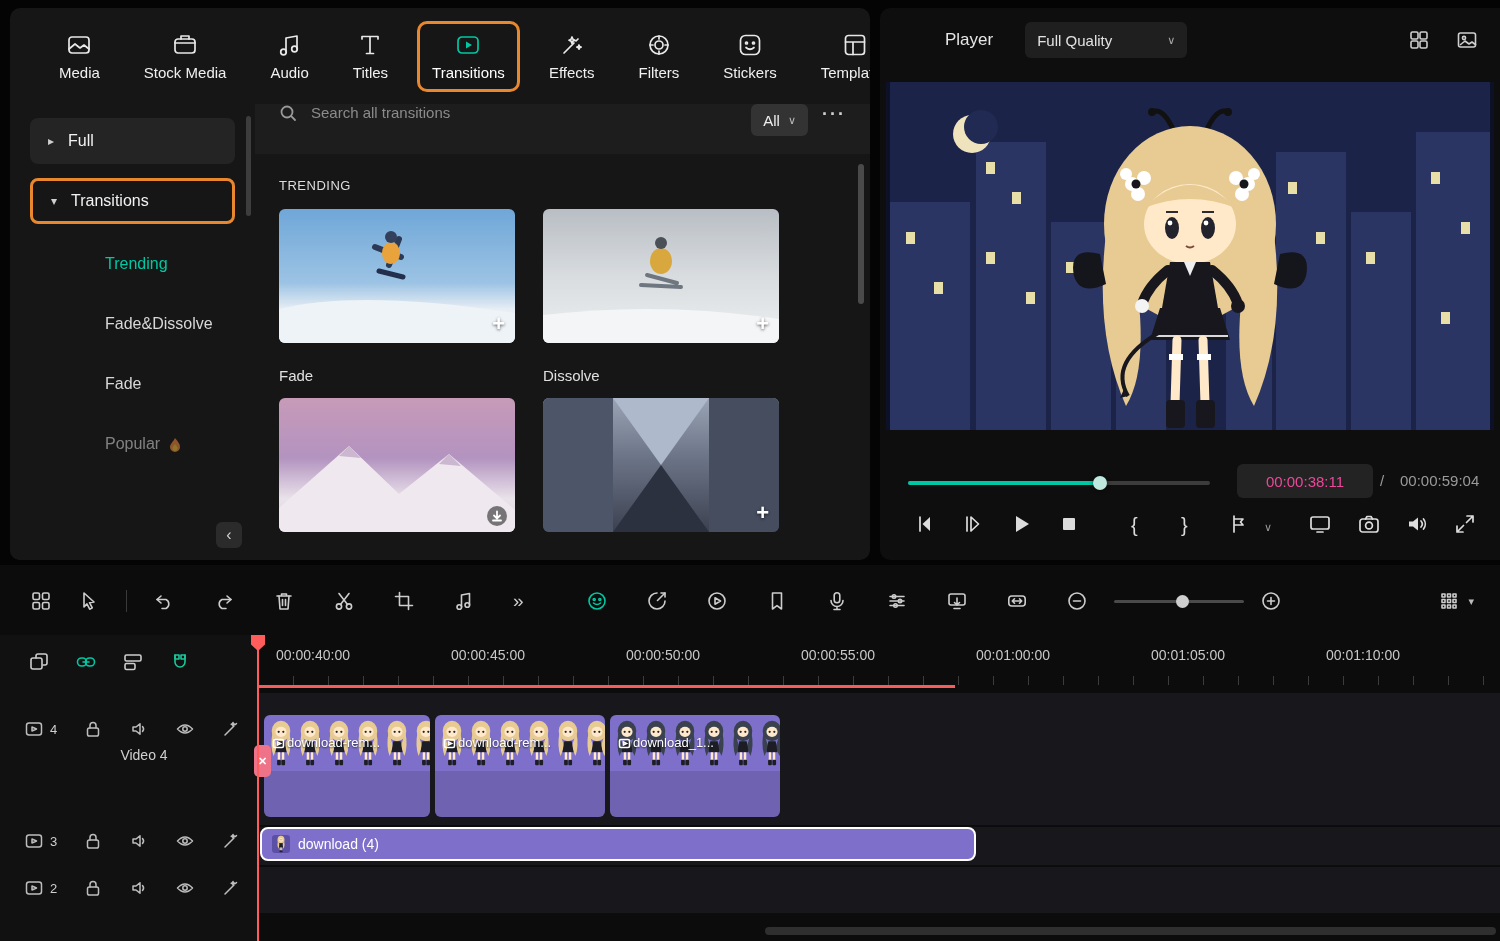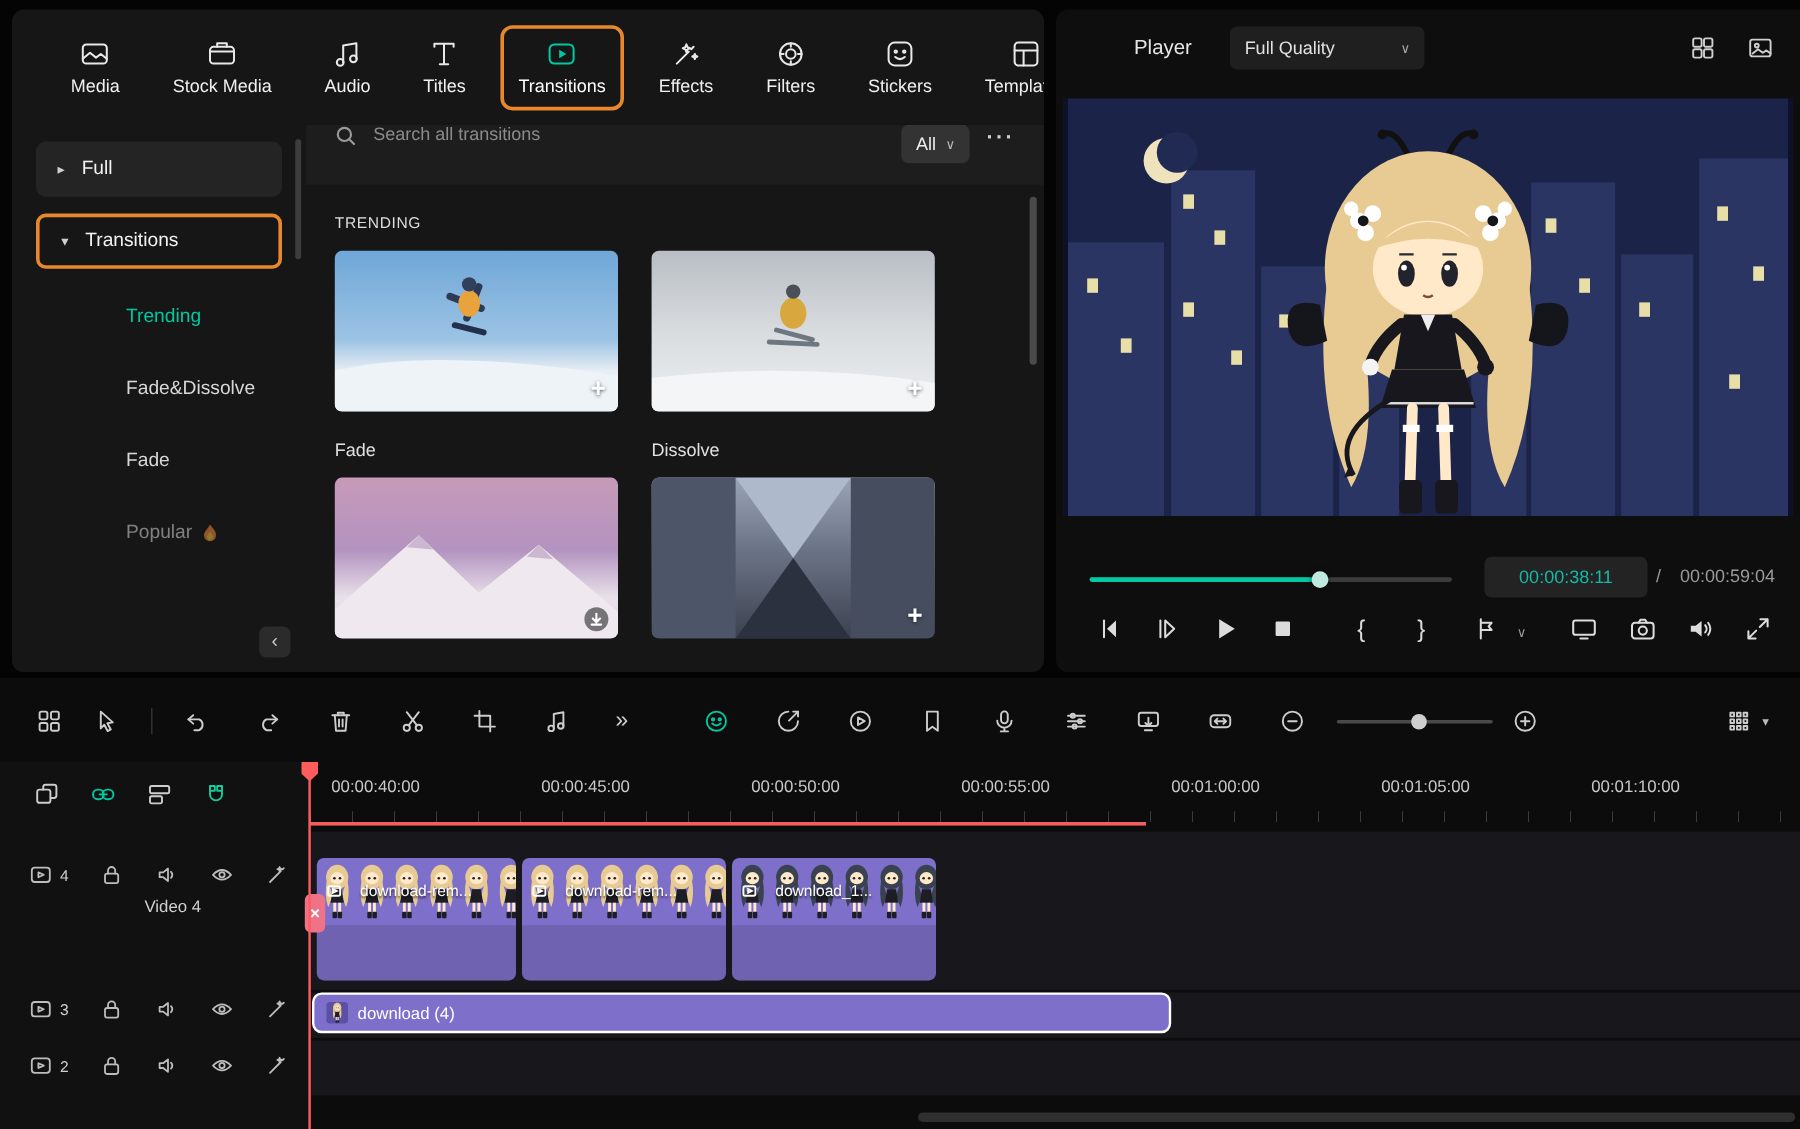--- a/index.html
+++ b/index.html
@@ -87,21 +87,21 @@
   .ph-icons { margin-left:auto; display:flex; gap:26px; }
   .ph-icons svg { width:22px; height:22px; cursor:pointer; }
   .ph-icons svg * { stroke:#cfcfcf; fill:none; stroke-width:1.6; stroke-linejoin:round; }
   .video-stage { position:absolute; left:6px; top:74px; width:608px; height:348px; background:#141c38; }
   .seek-row { position:absolute; left:0; right:0; top:452px; height:40px; }
   .seek-track { position:absolute; left:28px; top:21px; width:302px; height:4px; background:#3c3c3c; border-radius:2px; cursor:pointer; }
   .seek-fill { position:absolute; left:0; top:0; height:4px; width:192px; background:#00c8a2; border-radius:2px; }
   .seek-handle { position:absolute; left:185px; top:-5px; width:14px; height:14px; border-radius:50%;
     background:#bfe8df; box-shadow:0 0 4px rgba(0,0,0,.6); cursor:grab; }
   .time-box { position:absolute; left:357px; top:4px; width:136px; height:34px; background:#232323;
-    border-radius:6px; display:flex; align-items:center; justify-content:center; font-size:15px; color:#14b8a6; }
+    border-radius:6px; display:flex; align-items:center; justify-content:center; font-size:15px; color:#ec4899; }
   .time-sep { position:absolute; left:500px; top:12px; color:#9a9a9a; font-size:15px; }
   .time-total { position:absolute; left:520px; top:12px; color:#9a9a9a; font-size:15px; white-space:nowrap; }
   .controls-row { position:absolute; left:0; right:0; top:498px; height:44px; }
   .pic { position:absolute; width:24px; height:24px; cursor:pointer; }
   .pic * { stroke:#dcdcdc; fill:none; stroke-width:1.7; stroke-linecap:round; stroke-linejoin:round; }
   .pic .fl { fill:#dcdcdc; stroke:none; }
   .brace { position:absolute; font-size:20px; color:#dcdcdc; cursor:pointer; top:8px; }
   .mark-car { position:absolute; font-size:11px; color:#9a9a9a; top:15px; }
 
   
@@ -144,21 +144,21 @@
   .th-num { font-size:13px; color:#cfcfcf; margin-left:-20px; }
   .sti { width:20px; height:20px; cursor:pointer; }
   .sti * { stroke:#bdbdbd; fill:none; stroke-width:1.5; stroke-linecap:round; stroke-linejoin:round; }
   .track-name { padding:8px 0 0 30px; font-size:14px; color:#d0d0d0;text-align:center; }
 
   .clips { position:absolute; left:258px; right:0; top:0; bottom:0; }
   .clip-big { position:absolute; top:80px; height:102px; background:#7e70ca; border-radius:6px; overflow:hidden; cursor:pointer; }
   .clip-big::after { content:""; position:absolute; left:0; right:0; top:56px; bottom:0; background:rgba(0,0,0,.12); }
   .clip-figs { display:flex; gap:3px; padding:3px 4px; }
   .fig { width:26px; height:50px; flex:0 0 auto; }
-  .clip-label { position:absolute; left:8px; top:20px; right:6px; display:flex; align-items:center; gap:15px;
+  .clip-label { position:absolute; left:8px; top:20px; right:6px; display:flex; align-items:flex-end; gap:2px;
     font-size:13px; color:#fff; text-shadow:0 1px 2px rgba(0,0,0,.7); white-space:nowrap; overflow:hidden; z-index:2; }
   .clip-label svg { width:13px; height:13px; flex:0 0 auto; }
   .clip-label svg * { stroke:#fff; fill:none; stroke-width:1.6; }
   .clip3 .fig { --hair:#3a4250; }
   .clip4 .fig:nth-child(even) { --hair:#f0ecec; }
   .transition-badge { position:absolute; left:-4px; top:110px; width:17px; height:32px; background:#ef7388;
     border-radius:5px; display:flex; align-items:center; justify-content:center; z-index:5; cursor:pointer;
     color:#fff; font-size:11px; font-weight:bold; }
   .clip-sel { position:absolute; left:2px; top:192px; width:716px; height:34px; background:#7e70ca;
     border:2px solid #ffffff; border-radius:8px; display:flex; align-items:center; gap:8px;

